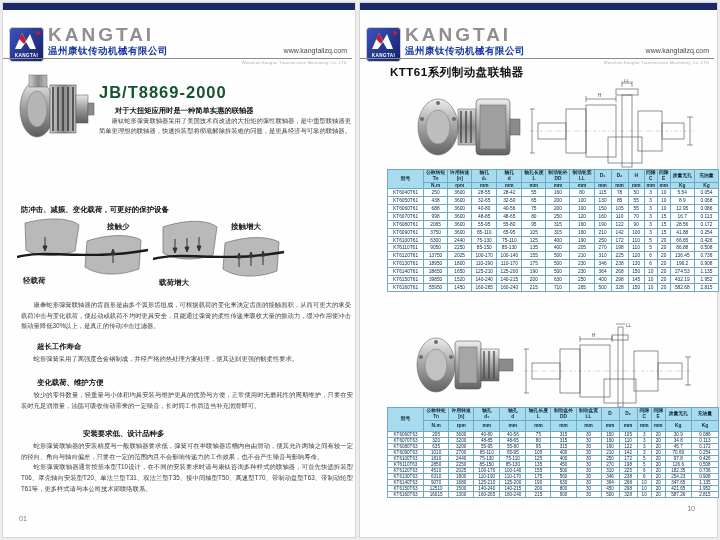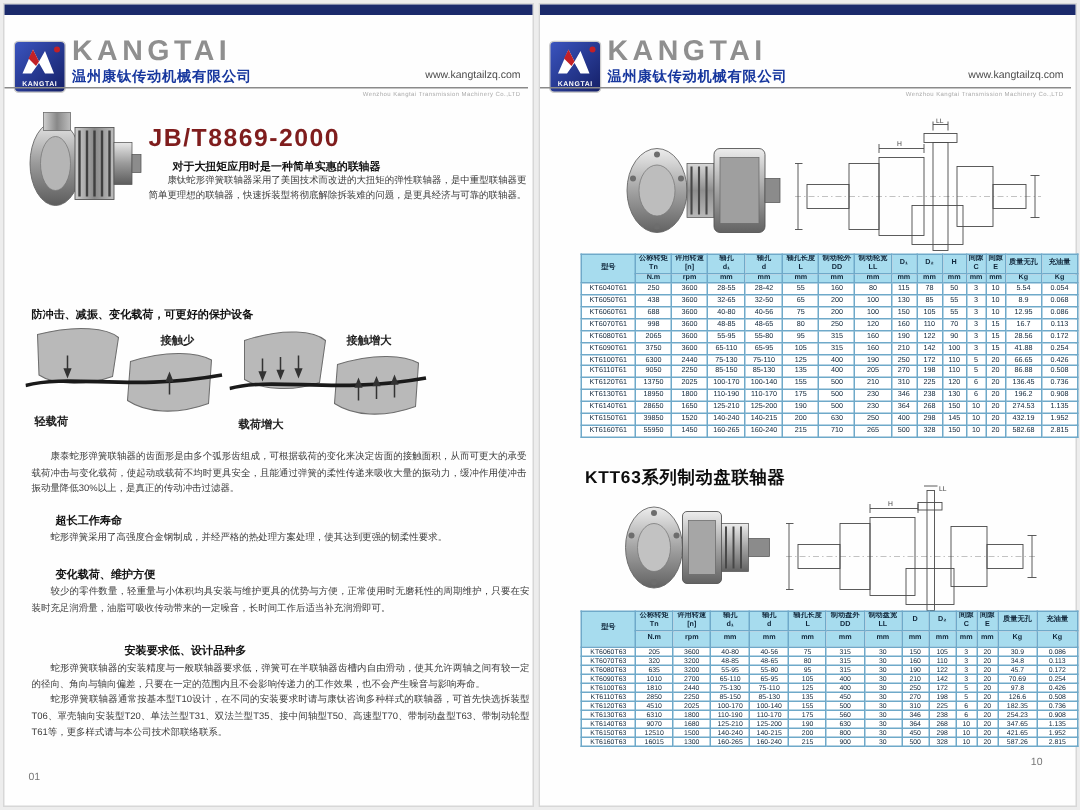--- a/index.html
+++ b/index.html
@@ -13,21 +13,21 @@
   
   .logo { position:absolute; left:6px; top:24px; width:35px; height:35px; }
   .wordmark { position:absolute; left:45px; top:21px; font-size:19px; font-weight:bold; color:#8f8f8f; letter-spacing:3px; }
   .company { position:absolute; left:45px; top:42px; font-size:9.5px; font-weight:bold; color:#17379e; letter-spacing:0.5px; }
   .site { position:absolute; right:8px; top:44px; font-size:7px; color:#4a4a4a; }
   .header-rule { position:absolute; left:0; right:3px; top:55px; border-top:1px solid #8a8a8a; }
   .site-sub { position:absolute; right:8px; top:57px; font-size:4px; color:#aaa; letter-spacing:0.3px; }
 
   
   .jb-photo { position:absolute; left:14px; top:70px; }
-  .jb-title { position:absolute; left:96px; top:80px; font-size:16.5px; font-weight:bold; color:#7f1d1d; letter-spacing:1px; }
+  .jb-title { position:absolute; left:96px; top:80px; font-size:16.5px; font-weight:bold; color:#14532d; letter-spacing:1px; }
   .jb-subtitle { position:absolute; left:112px; top:103px; font-size:7.3px; font-weight:bold; color:#111; }
   .jb-intro { position:absolute; left:96px; top:113px; width:252px; font-size:6.3px; line-height:1.65; color:#3a3a3a; text-indent:2em; text-align:justify; }
   .sec-head { position:absolute; font-size:7.4px; font-weight:bold; color:#101010; }
   .body-text { position:absolute; font-size:6.3px; line-height:1.7; color:#3a3a3a; text-align:justify; }
   .body-text p { text-indent:2em; }
   .diag { position:absolute; top:210px; }
   .diag1 { left:14px; } .diag2 { left:150px; }
   .pagenum { position:absolute; font-size:7px; color:#777; }
 
   
@@ -173,20 +173,21 @@
       <polygon points="13,6 17,14 15,17 10,12" fill="#c22027"></polygon>
       <circle cx="29" cy="6" r="2" fill="#c22027"></circle>
       <text x="17.5" y="30" text-anchor="middle" font-size="4.6" font-weight="bold" fill="#fff" letter-spacing="0.4">KANGTAI</text>
     </svg>
     <div class="wordmark">KANGTAI</div>
     <div class="company">温州康钛传动机械有限公司</div>
     <div class="site">www.kangtailzq.com</div>
     <div class="header-rule"></div>
     <div class="site-sub">Wenzhou Kangtai Transmission Machinery Co.,LTD</div>
 
+    <div class="series-title" style="left:30px; top:62px;">KTT61系列制动盘联轴器</div>
 
     <svg class="photo" style="left:52px; top:84px;" width="110" height="80" viewBox="0 0 110 80">
       <defs>
         <linearGradient id="gC" x1="0" y1="0" x2="0" y2="1">
           <stop offset="0" stop-color="#ededed"></stop>
             <stop offset="0.5" stop-color="#a3a3a3"></stop>
             <stop offset="1" stop-color="#626262"></stop>
           </linearGradient>
         <linearGradient id="gD" x1="0" y1="0" x2="0" y2="1">
           <stop offset="0" stop-color="#d8d8d8"></stop>
@@ -549,21 +550,20 @@
               <td>150</td>
               <td>10</td>
               <td>20</td>
               <td>582.68</td>
               <td>2.815</td>
             </tr>
           </tbody>
         </table>
       </div>
 
-    <div class="series-title" style="left:30px; top:308px;">KTT63系列制动盘联轴器</div>
 
     <svg class="photo" style="left:52px; top:324px;" width="105" height="76" viewBox="0 0 105 76">
       <defs>
         <linearGradient id="gE" x1="0" y1="0" x2="0" y2="1">
           <stop offset="0" stop-color="#ededed"></stop>
             <stop offset="0.5" stop-color="#a3a3a3"></stop>
             <stop offset="1" stop-color="#626262"></stop>
           </linearGradient>
       </defs>
       <ellipse cx="24" cy="38" rx="19" ry="27" fill="url(#gE)" stroke="#666" stroke-width="0.6"></ellipse>

